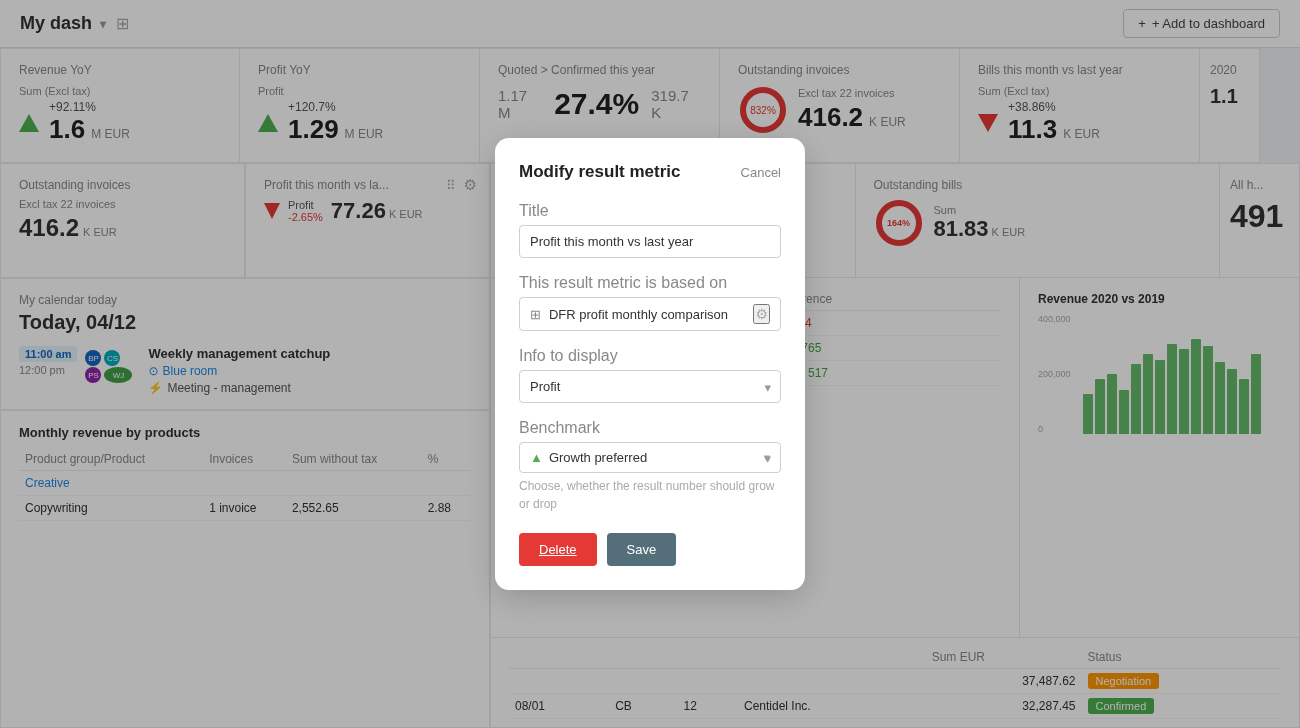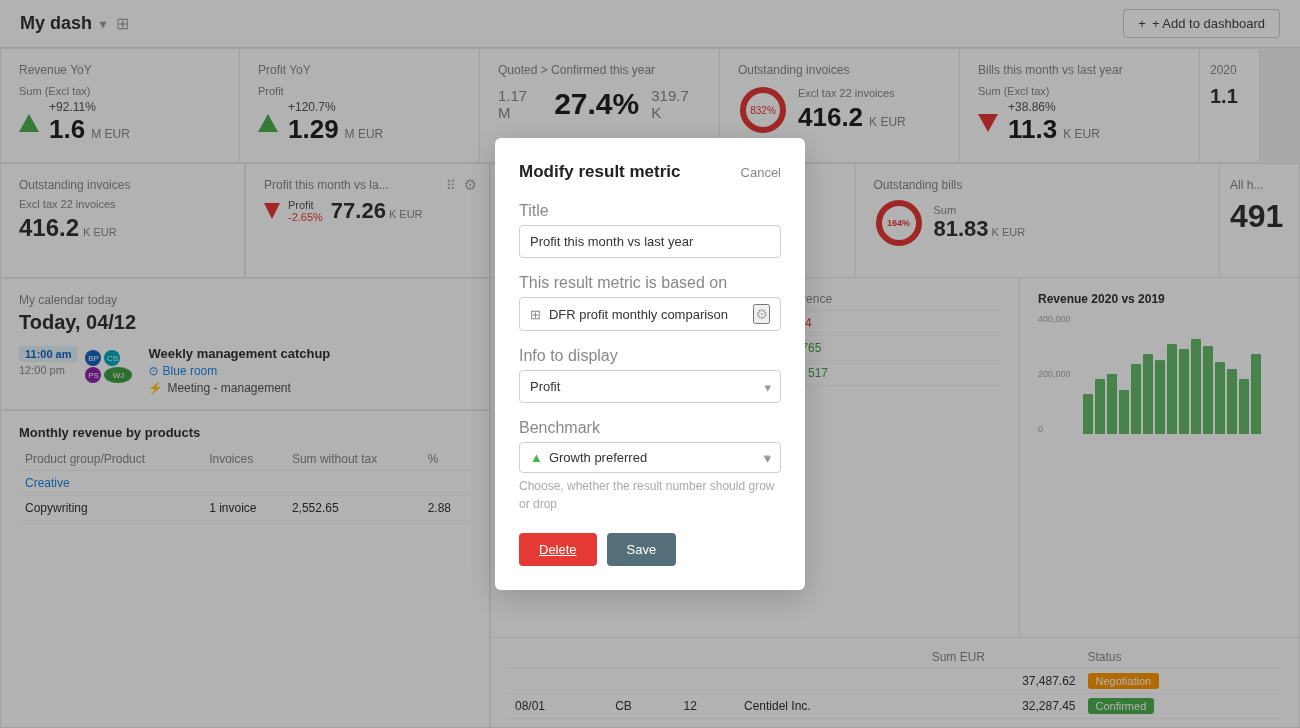--- a/index.html
+++ b/index.html
@@ -49,21 +49,21 @@
     .diff-neg { color: #e53935; }
     .diff-pos { color: #43a047; }
     .bottom-table { width: 100%; border-collapse: collapse; font-size: 12px; }
     .bottom-table th { text-align: left; padding: 4px 6px; color: #888; font-weight: 500; border-bottom: 1px solid #eee; }
     .bottom-table td { padding: 5px 6px; border-bottom: 1px solid #f5f5f5; }
     .confirmed-badge { background: #4caf50; color: #fff; padding: 2px 8px; border-radius: 3px; font-size: 11px; }
     .negotiation-badge { background: #ff9800; color: #fff; padding: 2px 8px; border-radius: 3px; font-size: 11px; }
 
     
     .modal-overlay { position: fixed; inset: 0; background: rgba(0,0,0,0.3); display: flex; align-items: center; justify-content: center; z-index: 100; }
-    .modal { background: #fff; border-radius: 6px; width: 310px; padding: 24px; box-shadow: 0 8px 32px rgba(0,0,0,0.18); position: relative; }
+    .modal { background: #fff; border-radius: 14px; width: 310px; padding: 24px; box-shadow: 0 8px 32px rgba(0,0,0,0.18); position: relative; }
     .modal-header { display: flex; justify-content: space-between; align-items: center; margin-bottom: 20px; }
     .modal-title { font-size: 17px; font-weight: 600; color: #222; }
     .cancel-link { color: #888; font-size: 13px; cursor: pointer; background: none; border: none; }
     .form-group { margin-bottom: 16px; }
     .form-label { font-size: 16px; color: #888; margin-bottom: 5px; display: block; }
     .form-input { width: 100%; border: 1px solid #d0d0d0; border-radius: 4px; padding: 8px 10px; font-size: 13px; color: #333; outline: none; }
     .form-select-wrapper { position: relative; }
     .form-select-wrapper select { width: 100%; border: 1px solid #d0d0d0; border-radius: 4px; padding: 8px 10px; font-size: 13px; color: #333; appearance: none; background: #fff; outline: none; cursor: pointer; }
     .form-select-wrapper::after { content: '▾'; position: absolute; right: 10px; top: 50%; transform: translateY(-50%); color: #999; pointer-events: none; }
     .metric-select-wrapper { display: flex; align-items: center; border: 1px solid #d0d0d0; border-radius: 4px; padding: 6px 10px; gap: 8px; }

